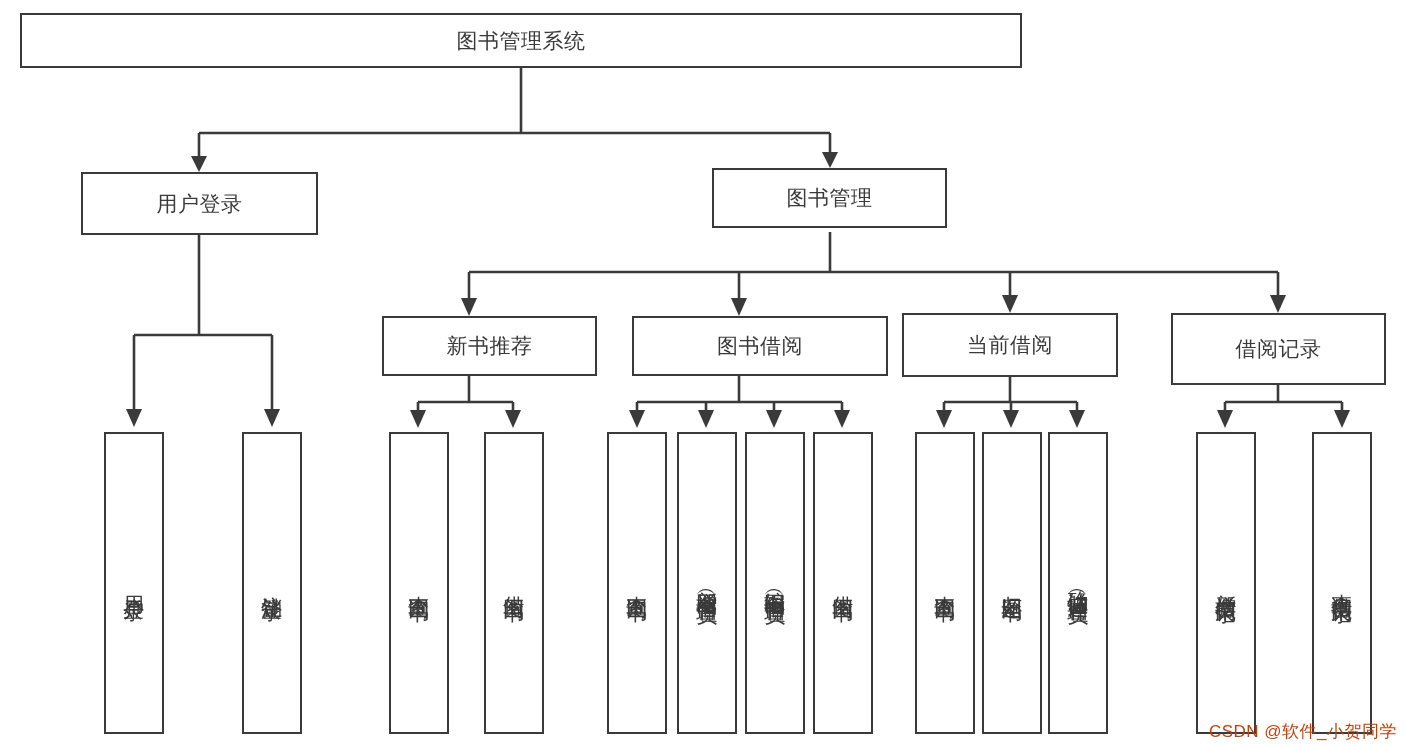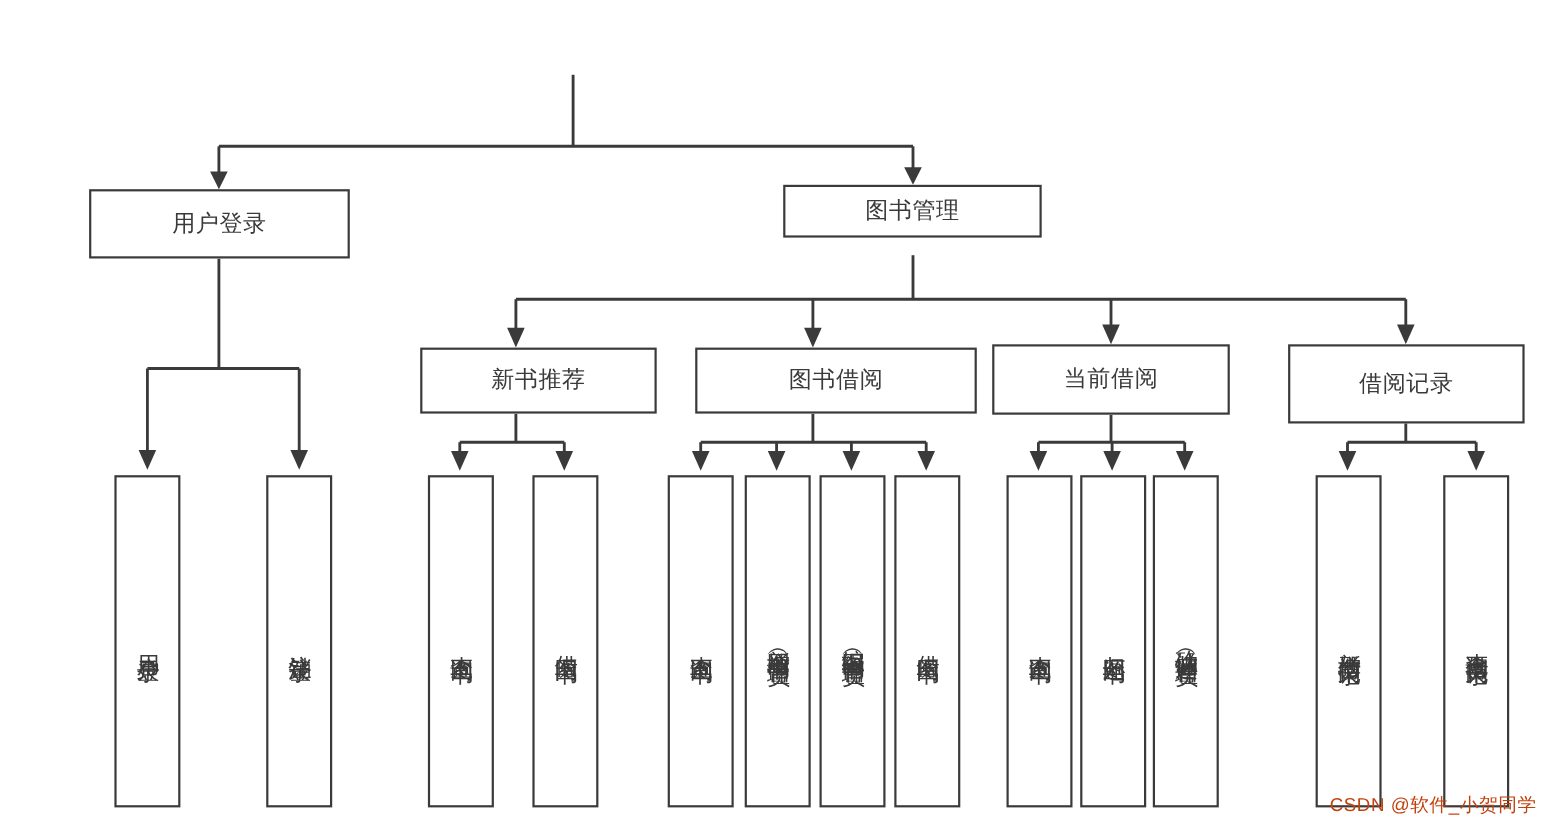--- a/index.html
+++ b/index.html
@@ -114,23 +114,24 @@
     <polygon points="1069,410 1085,410 1077,428"></polygon>
 
     <line x1="1278" y1="377" x2="1278" y2="402"></line>
     <line x1="1225" y1="402" x2="1342" y2="402"></line>
     <line x1="1225" y1="402" x2="1225" y2="412"></line>
     <polygon points="1217,410 1233,410 1225,428"></polygon>
     <line x1="1342" y1="402" x2="1342" y2="412"></line>
     <polygon points="1334,410 1350,410 1342,428"></polygon>
   </svg>
 
+  <div class="node h" style="left:20px;top:13px;width:1002px;height:55px;">图书管理系统</div>
 
   <div class="node h" style="left:81px;top:172px;width:237px;height:63px;">用户登录</div>
-  <div class="node h" style="left:712px;top:168px;width:235px;height:48px;">图书管理</div>
+  <div class="node h" style="left:712px;top:168px;width:235px;height:60px;">图书管理</div>
 
   <div class="node h" style="left:362px;top:316px;width:215px;height:60px;margin-left:20px;">新书推荐</div>
   <div class="node h" style="left:632px;top:316px;width:256px;height:60px;">图书借阅</div>
   <div class="node h" style="left:902px;top:313px;width:216px;height:64px;">当前借阅</div>
   <div class="node h" style="left:1171px;top:313px;width:215px;height:72px;">借阅记录</div>
 
   <div class="node v" style="left:104px;top:432px;width:60px;height:302px;">
     <span>用户登录</span>
   </div>
   <div class="node v" style="left:242px;top:432px;width:60px;height:302px;">

